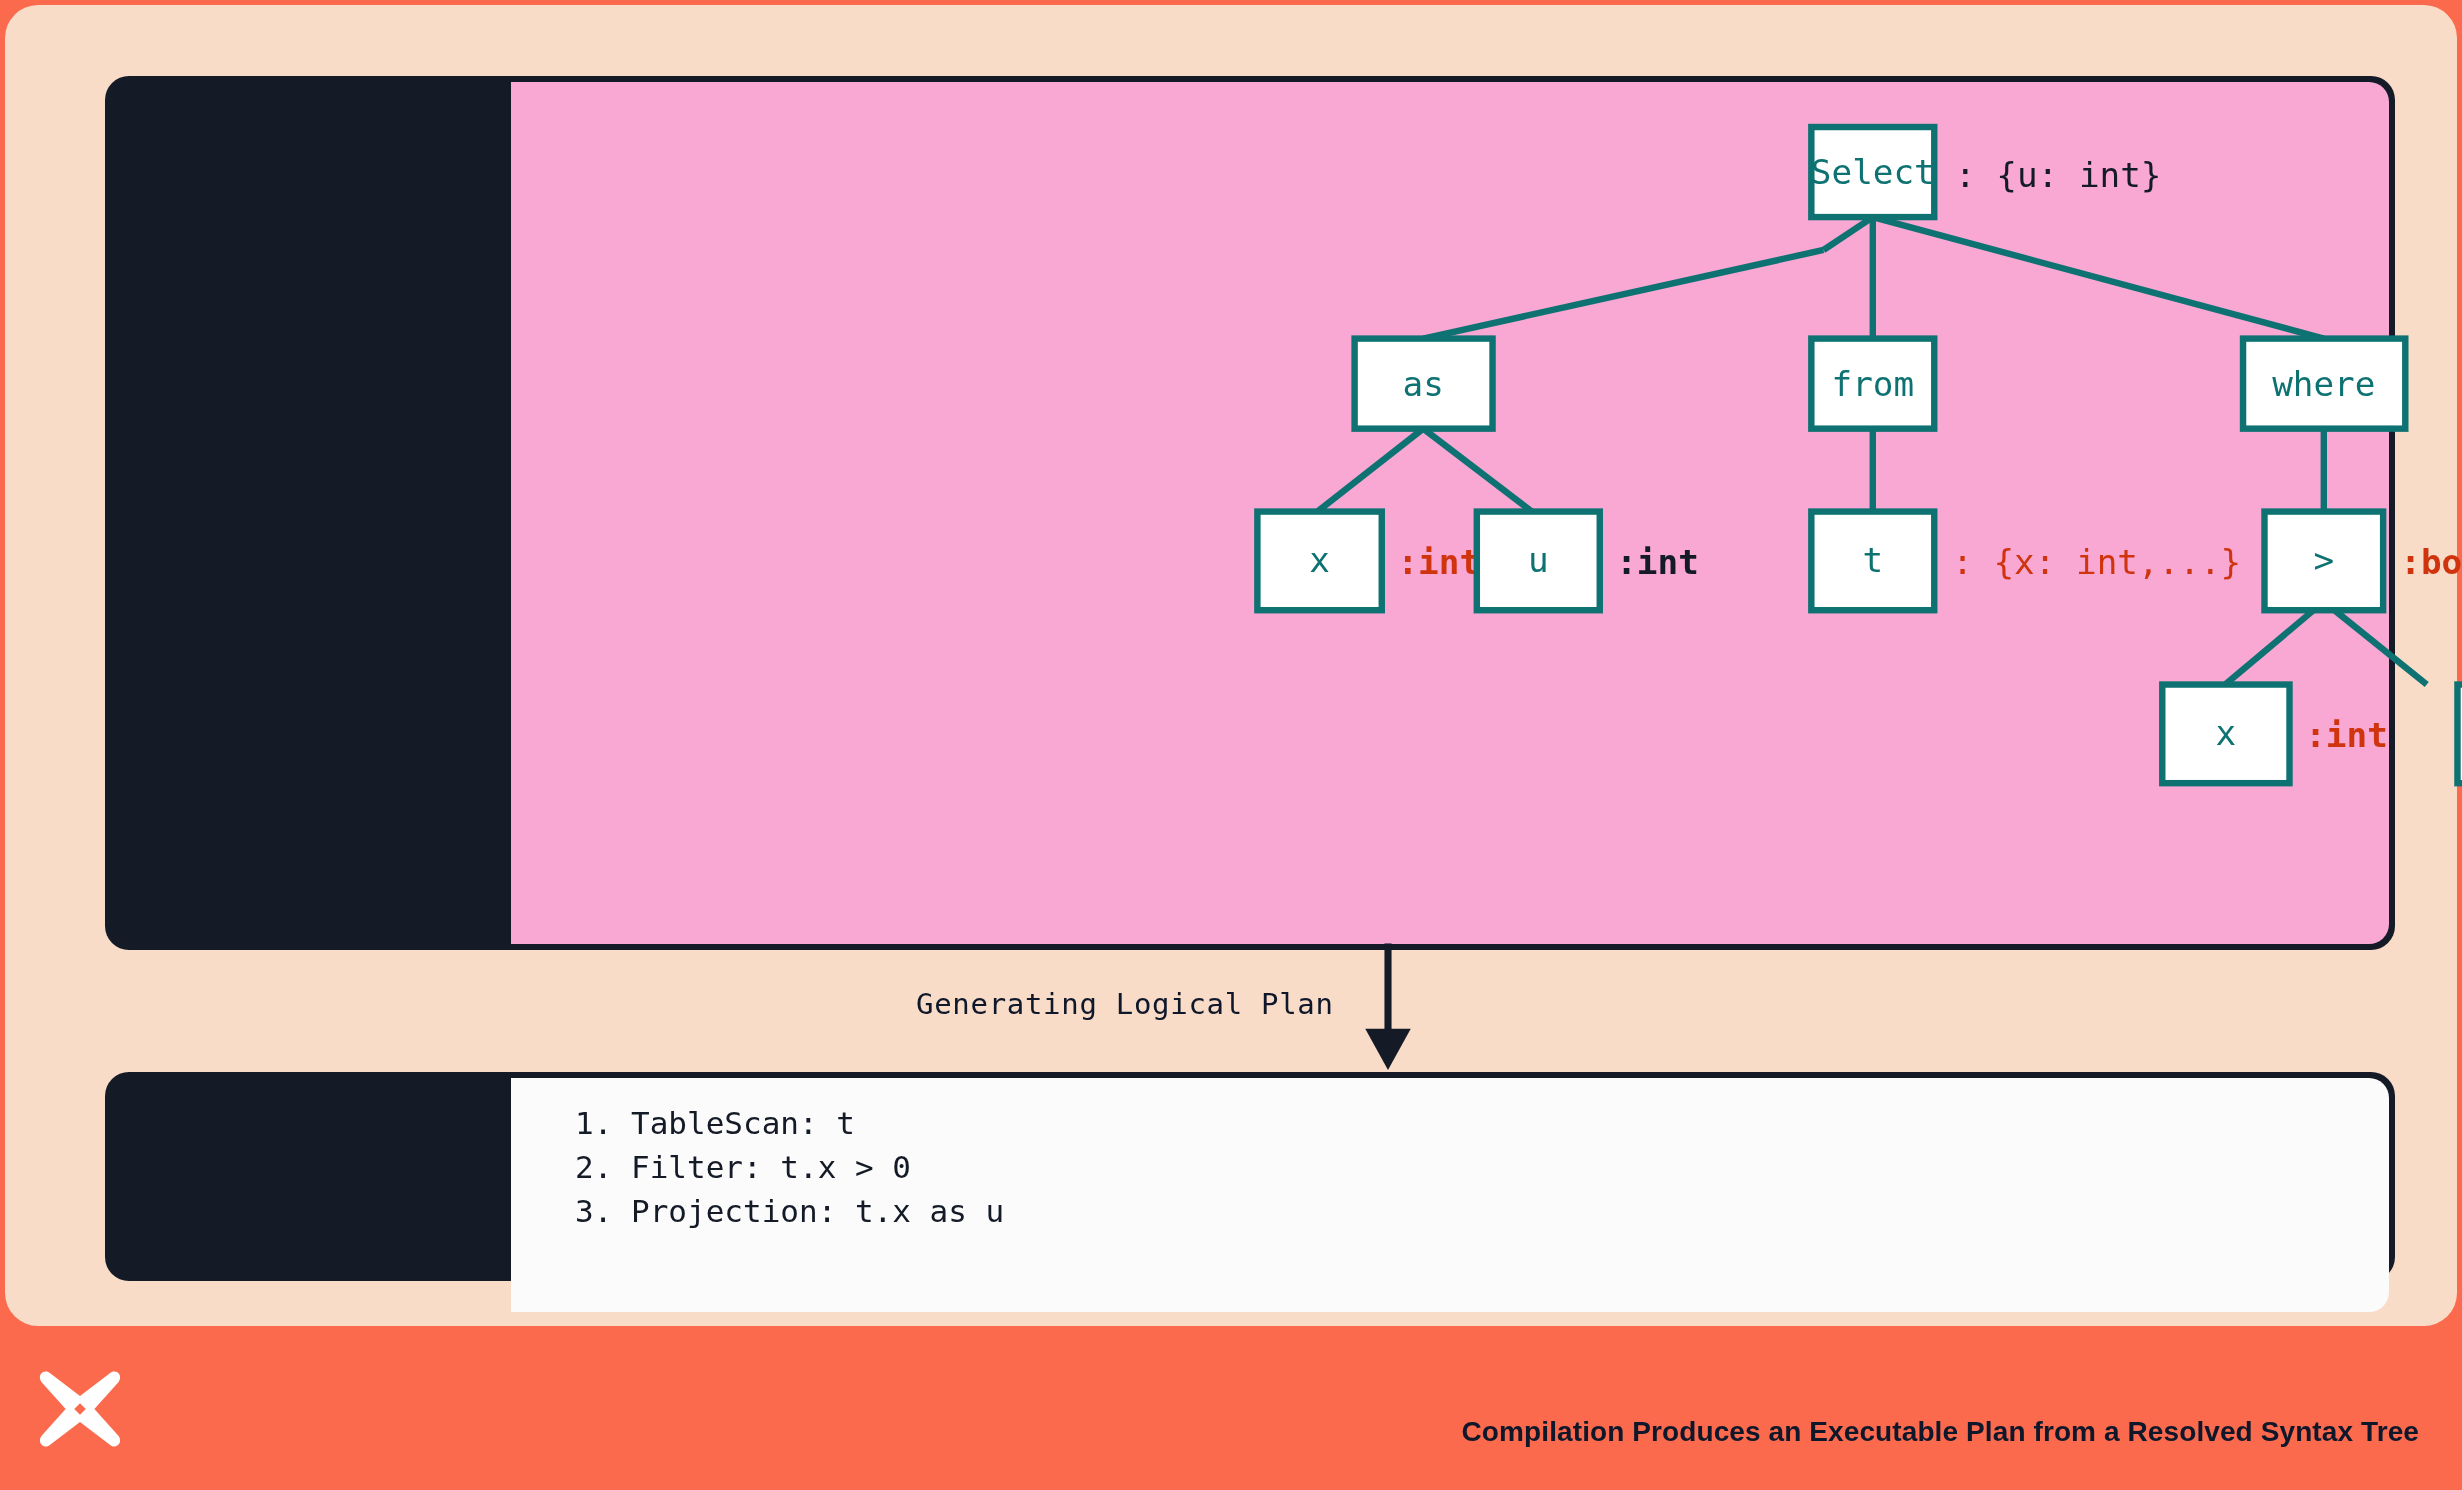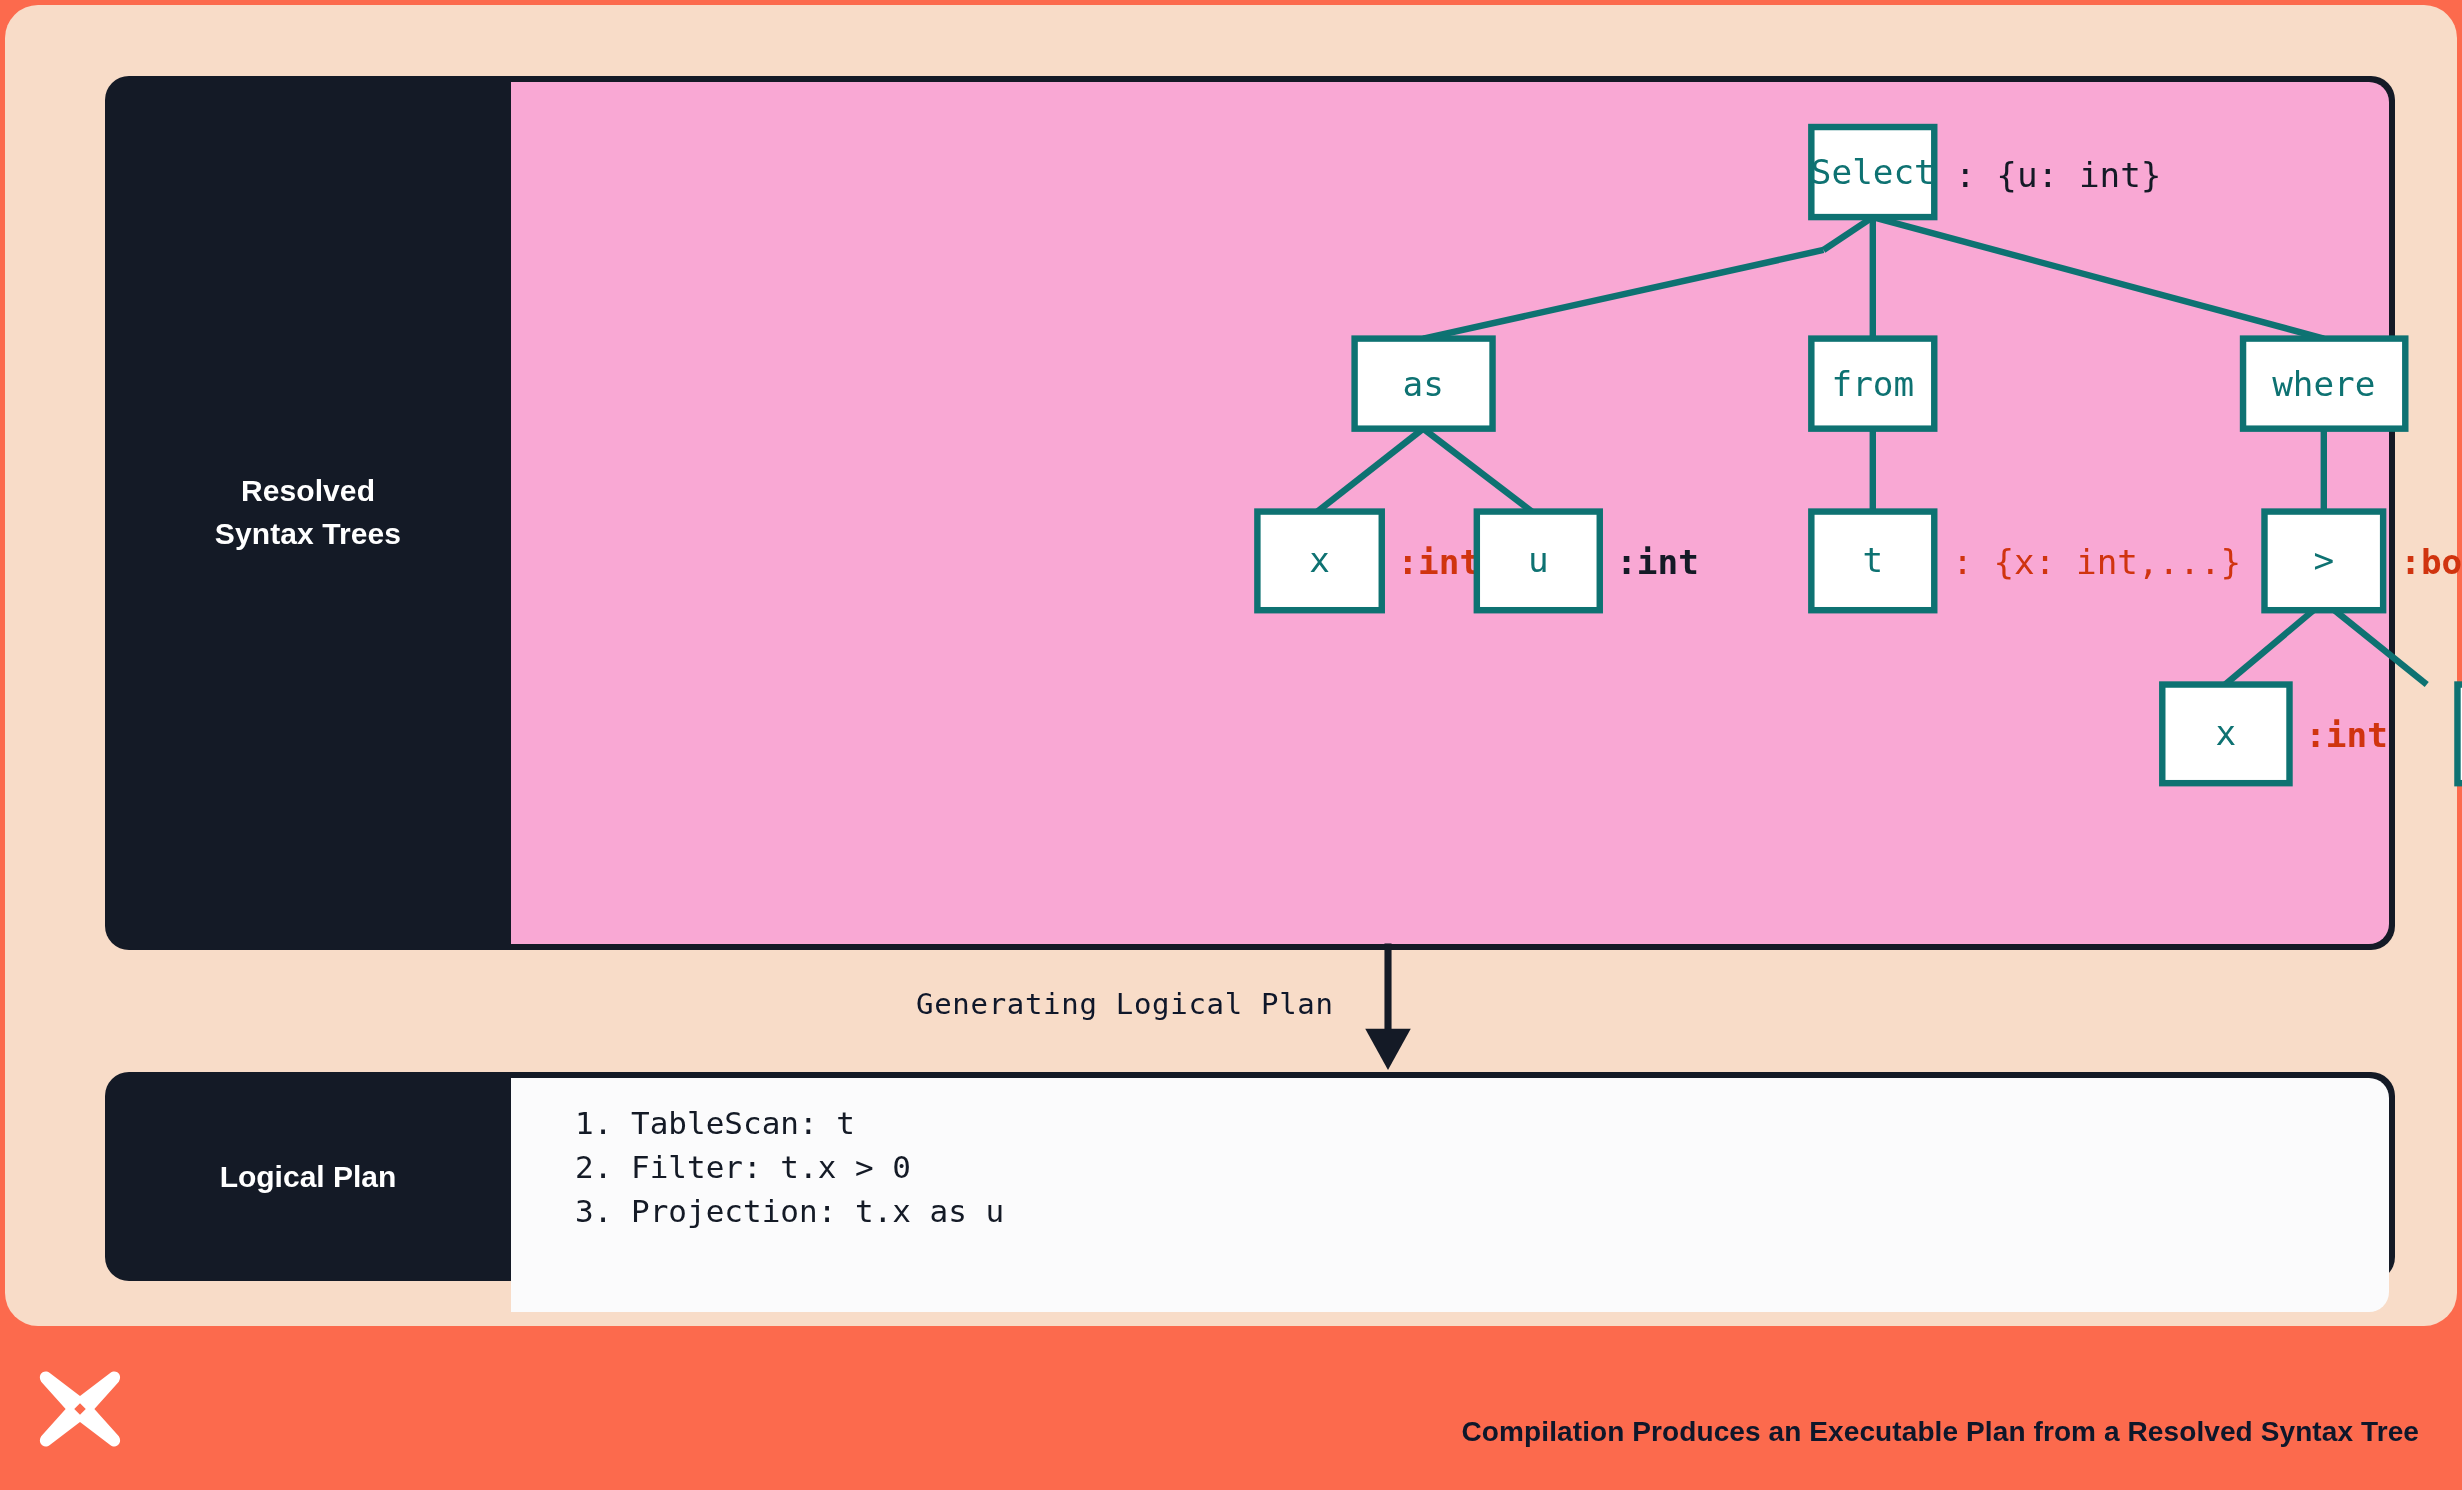--- a/index.html
+++ b/index.html
@@ -52,26 +52,20 @@
 </style>
 </head>
 <body>
 
 <div id="frame">
 
   <div id="peach">
 
     <div id="card-top">
 
-      <div id="card-top-label">
-        <div>
-          <div>Resolved</div>
-          <div>Syntax Trees</div>
-        </div>
-      </div>
 
       <div id="card-top-white">
         <svg id="tree" viewBox="0 0 2627 1206" width="1878" height="862">
 
           <g stroke="#0E7272" stroke-width="9" fill="none">
 
             <line x1="1337" y1="182" x2="1268" y2="228"></line>
             <line x1="1268" y1="228" x2="708" y2="352"></line>
             <line x1="1337" y1="182" x2="1337" y2="352"></line>
             <line x1="1337" y1="182" x2="1968" y2="352"></line>
@@ -149,21 +143,20 @@
 
     <div id="arrow-wrap">
       <div id="arrow-caption">Generating Logical Plan</div>
       <svg id="arrow-svg" width="64" height="136" viewBox="0 0 90 190">
         <line x1="45" y1="0" x2="45" y2="130" stroke="#141A26" stroke-width="10"></line>
         <polygon points="45,178 13,120 77,120" fill="#141A26"></polygon>
       </svg>
     </div>
 
     <div id="card-bot">
-      <div id="card-bot-label">Logical Plan</div>
       <div id="card-bot-white">
         <div id="plan-lines">
           <div class="plan-line">1. TableScan: t</div>
           <div class="plan-line">2. Filter: t.x &gt; 0</div>
           <div class="plan-line">3. Projection: t.x as u</div>
         </div>
       </div>
     </div>
 
   </div>

